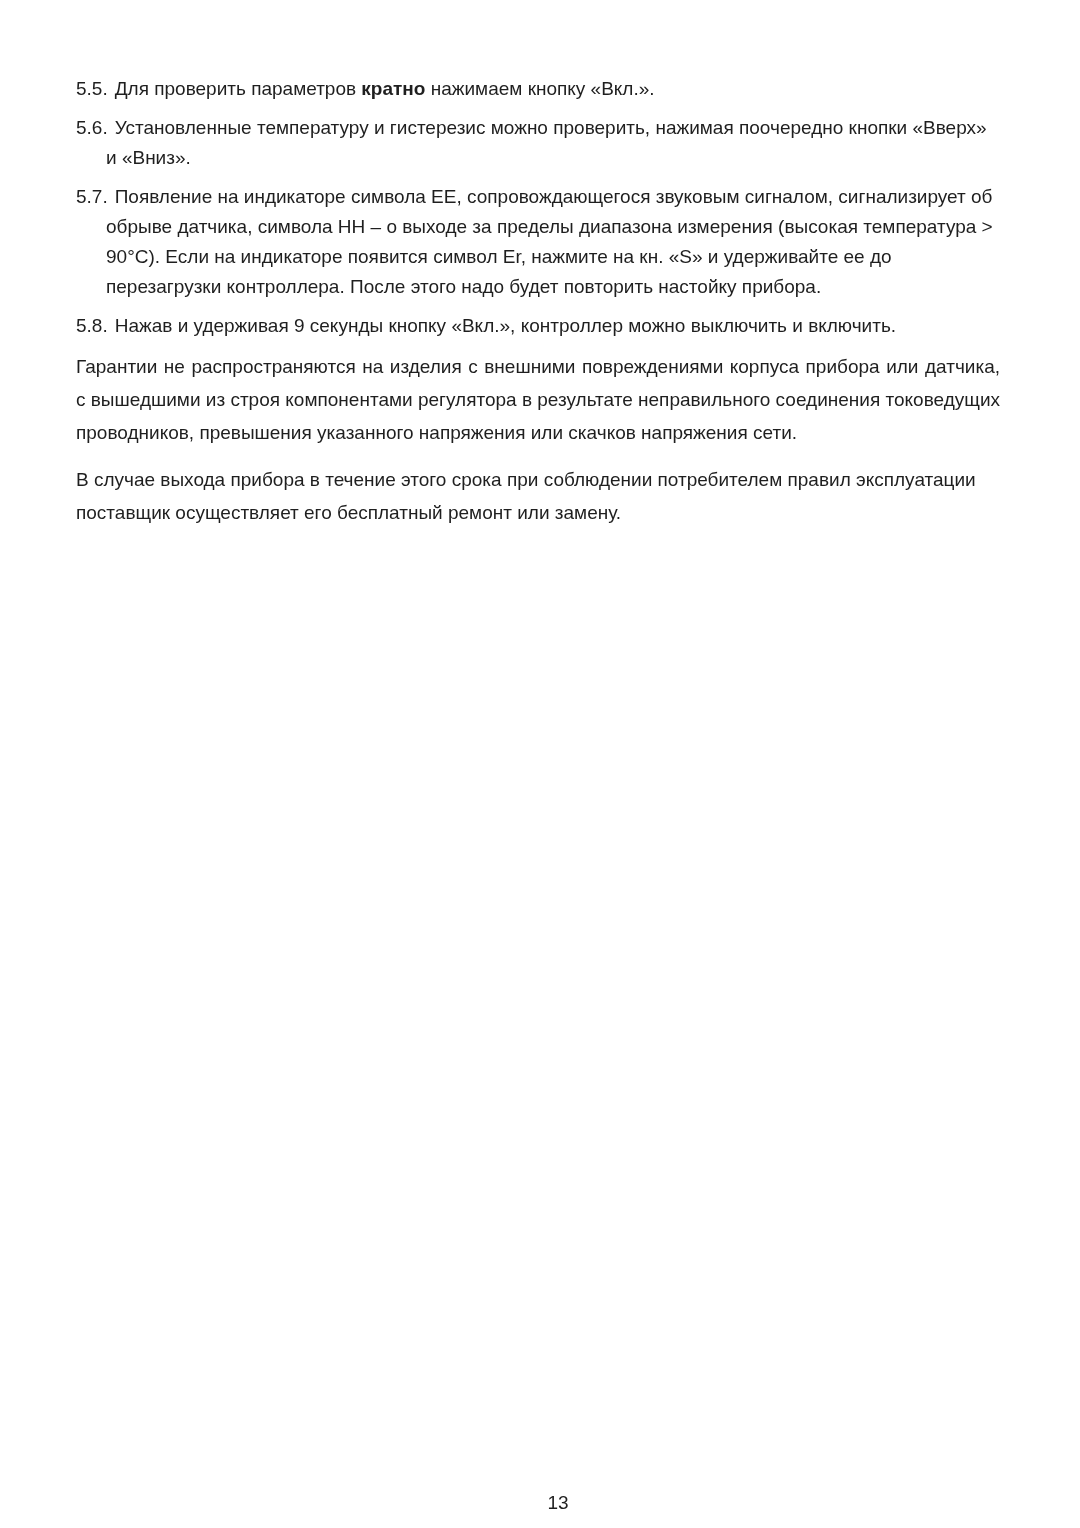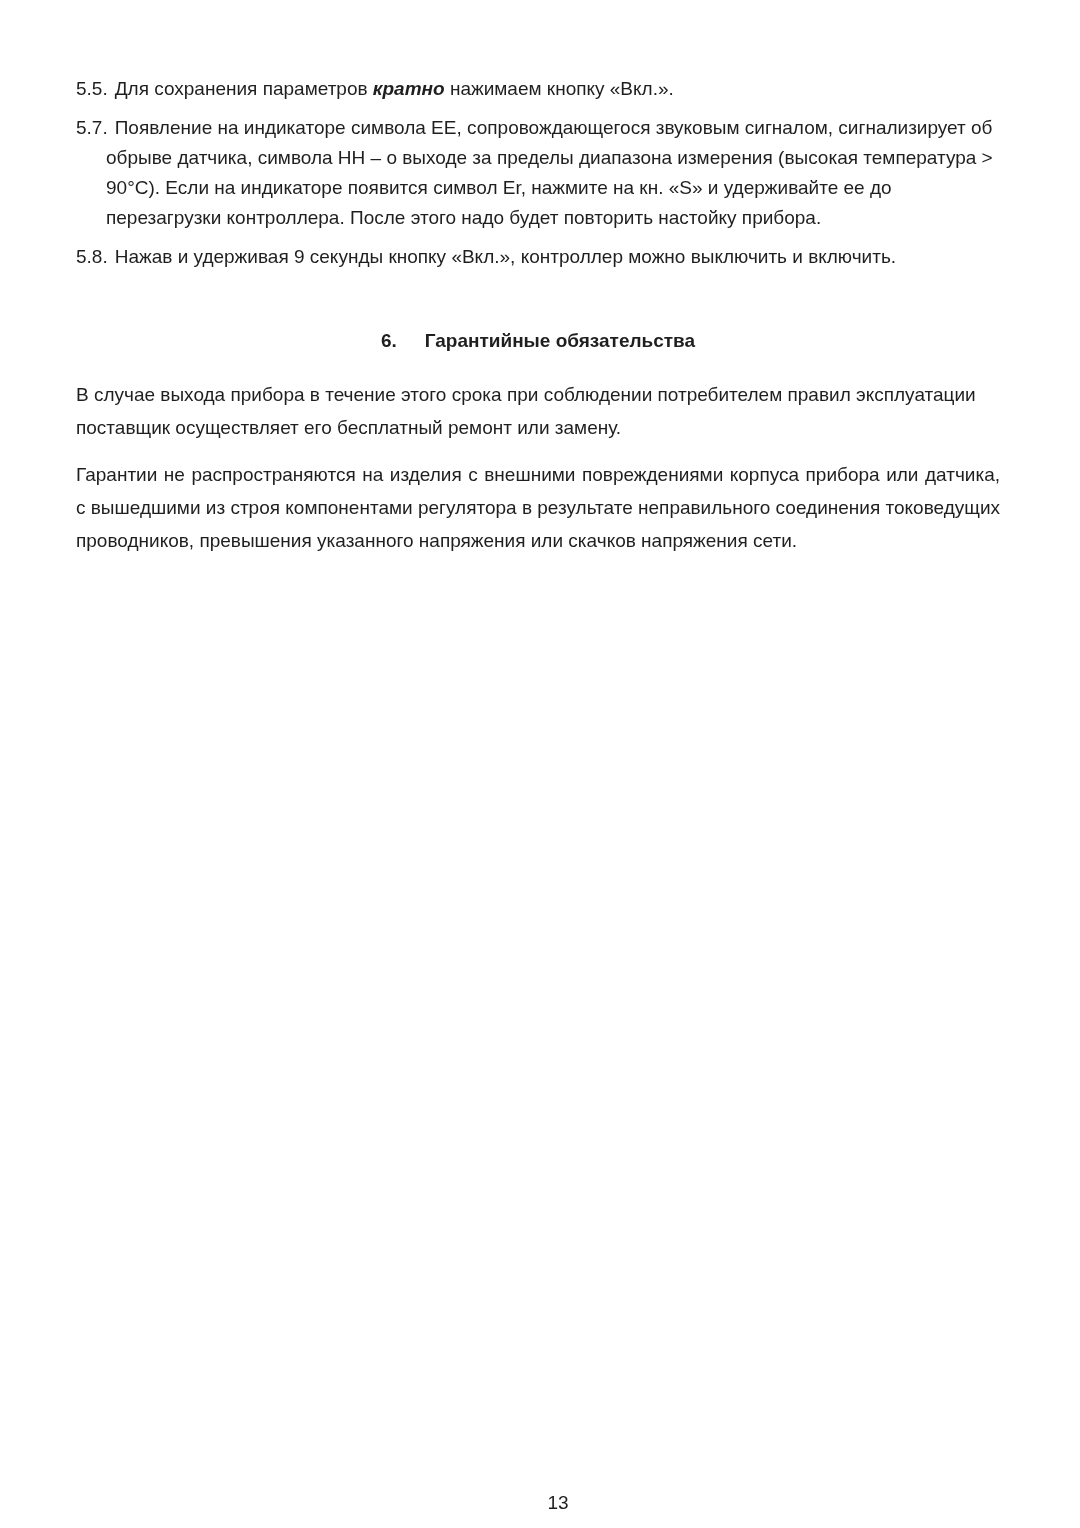--- a/index.html
+++ b/index.html
@@ -30,21 +30,20 @@
     text-indent: -30px;
     line-height: 30px;
     margin: 0 0 9px 0;
   }
   .li .num {
     margin-right: 7px;
     text-align: right;
   }
   .li b {
     font-weight: bold;
-    font-style: italic;
   }
   
   .heading {
     font-size: 19px;
     font-weight: bold;
     text-align: center;
     line-height: 30px;
     margin: 54px 0 22px 0;
   }
   .heading .h-num {
@@ -72,34 +71,34 @@
   }
 </style>
 </head>
 <body>
 
 <div class="page">
   <div class="content">
 
     <div class="list">
 
-      <div class="li"><span class="num">5.5.</span><span>Для сохранения параметров </span><b>кратно</b><span> нажимаем кнопку «Вкл.».</span></div>
+      <div class="li"><span class="num">5.5.</span><span>Для проверить параметров </span><b>кратно</b><span> нажимаем кнопку «Вкл.».</span></div>
 
+      <div class="li"><span class="num">5.6.</span><span>Установленные температуру и гистерезис можно проверить, нажимая поочередно кнопки  «Вверх» и «Вниз».</span></div>
 
       <div class="li"><span class="num">5.7.</span><span>Появление на индикаторе символа ЕЕ, сопровождающегося звуковым сигналом, сигнализирует об обрыве датчика, символа НН – о выходе за пределы диапазона измерения (высокая температура &gt; 90°С).  Если на индикаторе появится символ Er, нажмите на кн. «S» и удерживайте ее до перезагрузки контроллера. После этого надо будет повторить настойку прибора.</span></div>
 
       <div class="li"><span class="num">5.8.</span><span>Нажав и удерживая 9 секунды кнопку «Вкл.», контроллер можно выключить и включить.</span></div>
 
 
 
     </div>
 
-    <h2 class="heading"><span class="h-num">6.</span><span>Гарантийные обязательства</span></h2>
 
 
+    <p class="para justified">Гарантии не распространяются на изделия с внешними повреждениями корпуса прибора или датчика, с вышедшими из строя компонентами регулятора в результате неправильного соединения токоведущих проводников, превышения указанного напряжения или скачков напряжения сети.</p>
+
     <p class="para">В случае выхода прибора в течение этого срока при соблюдении потребителем правил эксплуатации поставщик осуществляет его бесплатный ремонт или замену.</p>
-
-    <p class="para justified">Гарантии не распространяются на изделия с внешними повреждениями корпуса прибора или датчика, с вышедшими из строя компонентами регулятора в результате неправильного соединения токоведущих проводников, превышения указанного напряжения или скачков напряжения сети.</p>
 
   </div>
 
   <div class="page-num">13</div>
 </div>
 
 </body></html>

